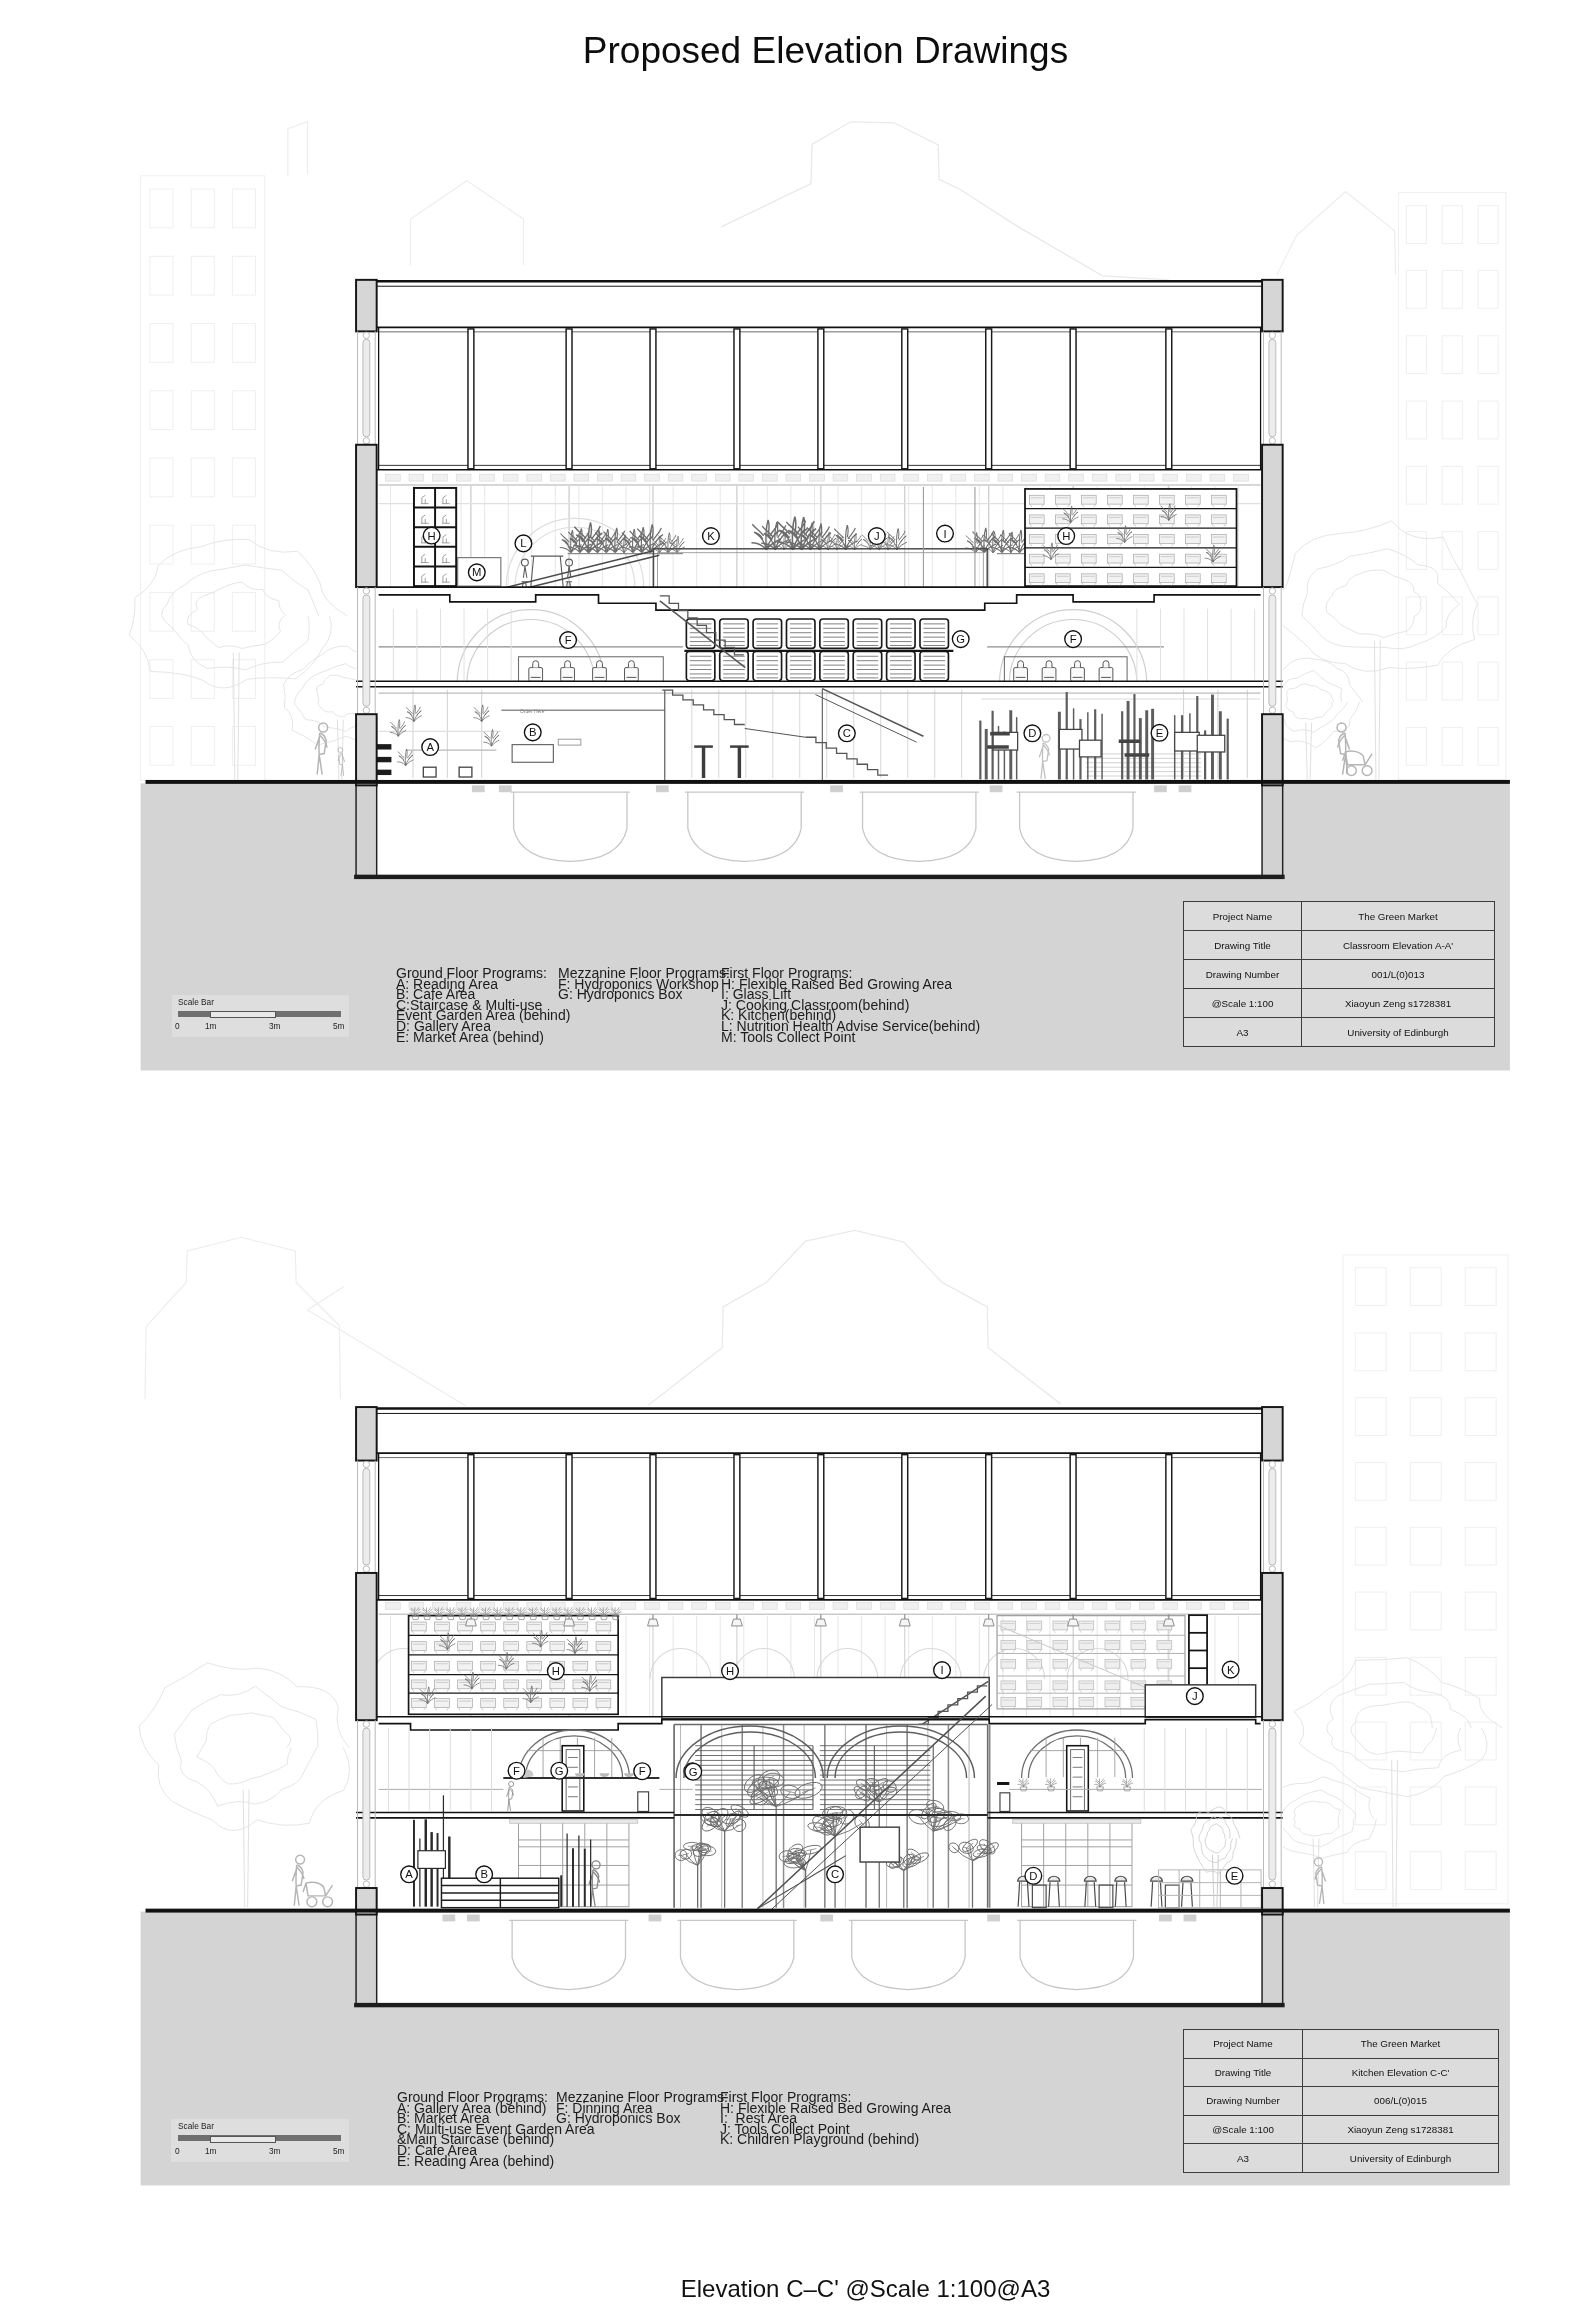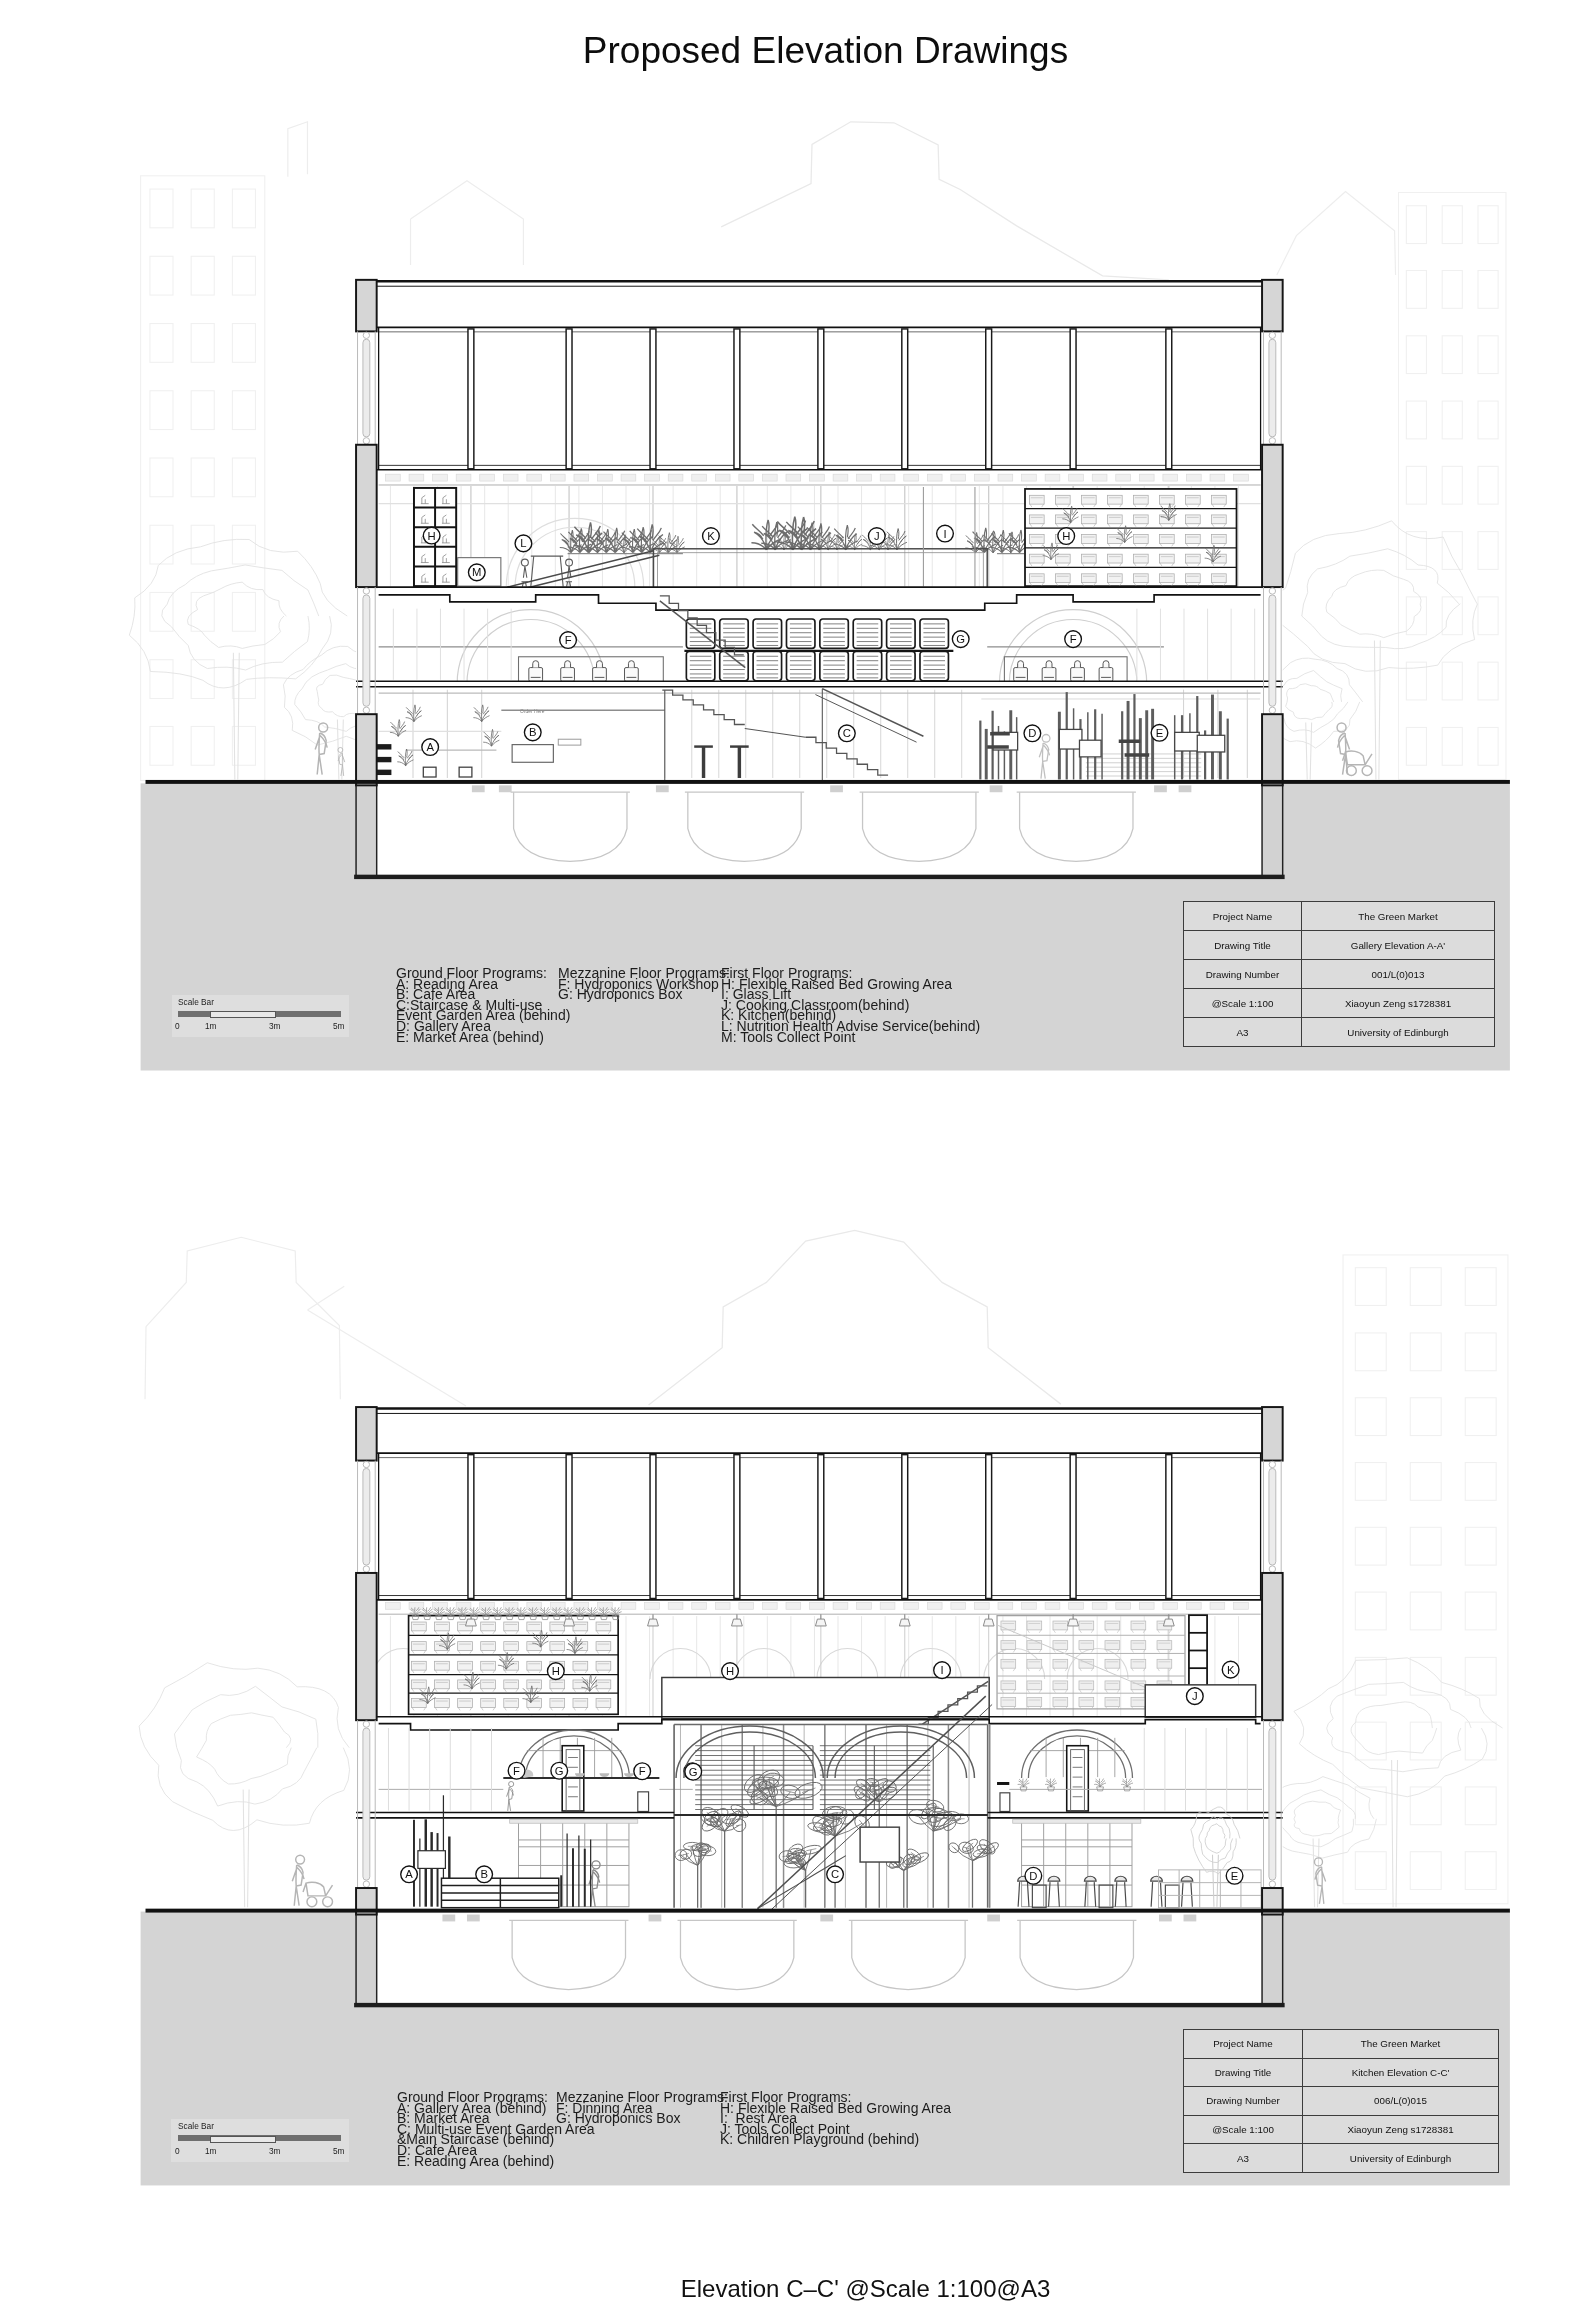--- a/index.html
+++ b/index.html
@@ -899,21 +899,21 @@
   <div class="abs" style="left:293px;top:1021px;font-size:8.3px;color:#222;">5m</div>
 
   <table class="tbl abs" style="left:1143px;top:901px;width:312px;height:146px;">
     <tbody>
         <tr>
           <td style="width:117px;">Project Name</td>
           <td>The Green Market</td>
         </tr>
     <tr>
           <td>Drawing Title</td>
-          <td>Gallery Elevation A-A'</td>
+          <td>Classroom Elevation A-A'</td>
         </tr>
     <tr>
           <td>Drawing Number</td>
           <td>001/L(0)013</td>
         </tr>
     <tr>
           <td>@Scale 1:100</td>
           <td>Xiaoyun Zeng s1728381</td>
         </tr>
     <tr>

